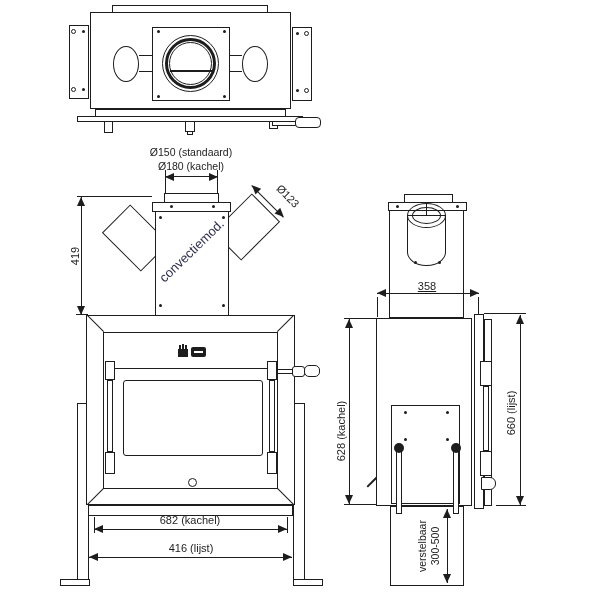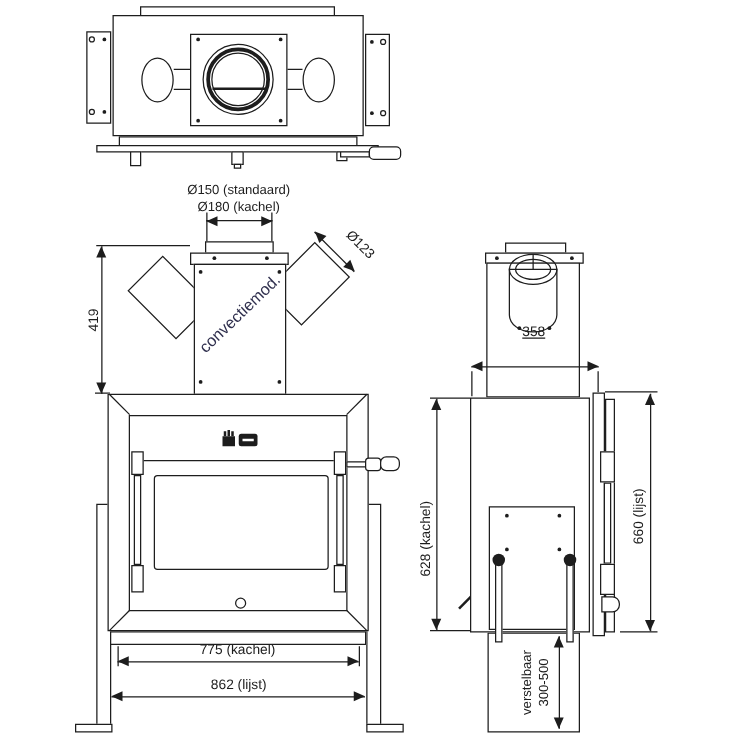--- a/index.html
+++ b/index.html
@@ -144,42 +144,42 @@
 
     <div class="box thin" style="left:277px;top:369px;width:17px;height:5px;z-index:5;"></div>
     <div class="box thin" style="left:292px;top:366px;width:13px;height:11px;border-radius:3px;z-index:5;"></div>
     <div class="box thin" style="left:304px;top:365px;width:16px;height:12px;border-radius:5px;z-index:5;"></div>
 
     <div class="dimv" style="left:94px;top:517px;height:16px;"></div>
     <div class="dimv" style="left:287px;top:517px;height:16px;"></div>
     <div class="dimh" style="left:94px;top:529px;width:193px;"></div>
     <div class="arr arr-l" style="left:94px;top:525px;"></div>
     <div class="arr arr-r" style="left:278px;top:525px;"></div>
-    <div class="lbl num" style="left:130px;top:514px;width:120px;">775 (kachel)</div>
+    <div class="lbl num" style="left:130px;top:514px;width:120px;">682 (kachel)</div>
 
     <div class="dimh" style="left:89px;top:557px;width:203px;"></div>
     <div class="arr arr-l" style="left:89px;top:553px;"></div>
     <div class="arr arr-r" style="left:283px;top:553px;"></div>
-    <div class="lbl num" style="left:131px;top:542px;width:120px;">862 (lijst)</div>
+    <div class="lbl num" style="left:131px;top:542px;width:120px;">416 (lijst)</div>
   </div>
 
   <div>
     <div class="box thin" style="left:404px;top:194px;width:49px;height:9px;"></div>
     <div class="box thin" style="left:388px;top:202px;width:79px;height:9px;"></div>
     <div class="box" style="left:389px;top:210px;width:75px;height:108px;z-index:2;"></div>
     <div class="box thin" style="left:407px;top:215px;width:39px;height:51px;border-radius:0 0 19px 19px / 0 0 14px 14px;z-index:3;"></div>
     <div class="box nofill ellipse" style="left:407px;top:203px;width:39px;height:25px;z-index:4;"></div>
     <div class="box thin nofill ellipse" style="left:412px;top:207px;width:29px;height:17px;z-index:4;"></div>
     <div class="dimv" style="left:426px;top:204px;height:12px;z-index:4;"></div>
     <div class="dot" style="left:396px;top:205px;width:3px;height:3px;z-index:4;"></div>
     <div class="dot" style="left:456px;top:205px;width:3px;height:3px;z-index:4;"></div>
     <div class="dot" style="left:414px;top:261px;width:3px;height:3px;z-index:4;"></div>
     <div class="dot" style="left:438px;top:261px;width:3px;height:3px;z-index:4;"></div>
 
-    <div class="lbl num" style="left:397px;top:260px;width:60px;z-index:5;text-decoration:underline;">358</div>
+    <div class="lbl num" style="left:397px;top:280px;width:60px;z-index:5;text-decoration:underline;">358</div>
     <div class="dimh" style="left:377px;top:293px;width:102px;z-index:5;"></div>
     <div class="arr arr-l" style="left:377px;top:289px;z-index:5;"></div>
     <div class="arr arr-r" style="left:470px;top:289px;z-index:5;"></div>
     <div class="dimv" style="left:377px;top:297px;height:20px;"></div>
     <div class="dimv" style="left:478px;top:297px;height:17px;"></div>
 
     <div class="box" style="left:376px;top:318px;width:96px;height:188px;z-index:2;"></div>
     <div class="box thin" style="left:474px;top:314px;width:10px;height:195px;z-index:2;"></div>
     <div class="box thin" style="left:484px;top:319px;width:8px;height:187px;z-index:2;"></div>
     <div class="box thin" style="left:480px;top:361px;width:12px;height:25px;z-index:3;"></div>

